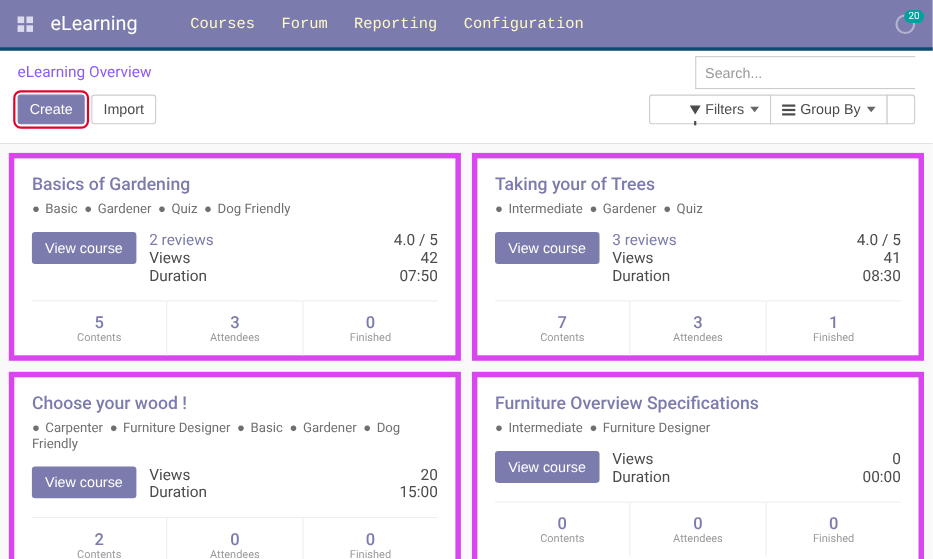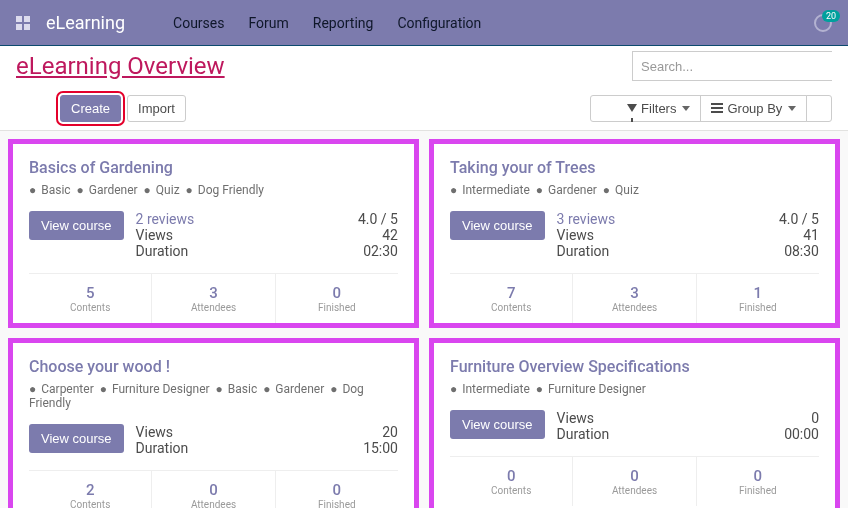--- a/index.html
+++ b/index.html
@@ -1,30 +1,30 @@
 <!DOCTYPE html>
 <html><head>
 <meta charset="utf-8">
 <style>
   * { box-sizing: border-box; margin: 0; padding: 0; }
   body { font-family: -apple-system, BlinkMacSystemFont, "Segoe UI", Roboto, "Helvetica Neue", Arial, sans-serif; font-size: 13px; color: #4c4c4c; background: #fff; width: 848px; }
-  .navbar { background: #7c7bad; height: 46px; display: flex; align-items: center; padding: 0 16px; color: #fff; border-bottom: 1px solid #0c4a6e; }
+  .navbar { background: #7c7bad; height: 46px; display: flex; align-items: center; padding: 0 16px; color: #fff; border-bottom: 3px solid #0c4a6e; }
   .apps-icon { width: 14px; height: 14px; display: grid; grid-template-columns: 1fr 1fr; gap: 2px; margin-right: 16px; cursor: pointer; }
   .apps-icon div { background: #dcdbed; }
   .brand { font-size: 18px; font-weight: 400; margin-right: 48px; }
-  .nav-item { margin-right: 24px; font-size: 14px; color: #0f172a; cursor: pointer; }
+  .nav-item { margin-right: 24px; font-size: 14px; color: #fef9c3; cursor: pointer; font-family: Liberation Mono, monospace; }
   .nav-spacer { flex: 1; }
   .nav-badge { width: 18px; height: 18px; border-radius: 50%; border: 2px solid #b3b2d1; position: relative; display: flex; align-items: center; justify-content: center; }
   .nav-badge .count { position: absolute; top: -6px; right: -10px; background: #00a09d; color: #fff; font-size: 9px; padding: 1px 4px; border-radius: 7px; }
   .control-panel { border-bottom: 1px solid #e2e2e0; padding: 0 16px; }
   .cp-top { display: flex; align-items: center; height: 40px; }
-  .breadcrumb { font-size: 24px; color: #be185d; text-decoration: underline; }
+  .breadcrumb { font-size: 14px; color: #8b5cf6; }
   .cp-spacer { flex: 1; }
   .search-box { width: 200px; height: 30px; border: 1px solid #ccc; border-right: none; padding: 4px 8px; font-size: 13px; color: #999; display: flex; align-items: center; margin-left: 12px; }
-  .cp-bottom { display: flex; align-items: center; height: 44px; gap: 6px; margin-left: 44px; }
+  .cp-bottom { display: flex; align-items: flex-start; height: 44px; gap: 6px; }
   .btn { border: 1px solid #ccc; background: #fff; padding: 5px 10px; font-size: 13px; cursor: pointer; border-radius: 3px; color: #4c4c4c; display: inline-flex; align-items: center; gap: 4px; }
   .btn-primary { background: #7c7bad; color: #fff; border-color: #7c7bad; }
   .btn-highlight { outline: 2px solid #e4002b; outline-offset: 2px; padding-left:10px; padding-right:10px; }
   .btn-group { display: inline-flex; }
   .btn-group .btn { border-radius: 0; margin-left: -1px; }
   .btn-group .btn:first-child { border-top-left-radius: 3px; border-bottom-left-radius: 3px; margin-left: 0; padding-left: 36px; }
   .btn-group .btn:last-child { border-top-right-radius: 3px; border-bottom-right-radius: 3px; }
   .caret { display: inline-block; width: 0; height: 0; border-left: 4px solid transparent; border-right: 4px solid transparent; border-top: 5px solid #666; margin-left: 2px; }
   .kanban { background: #f9f9f9; padding: 8px; display: grid; grid-template-columns: 1fr 1fr; gap: 10px; }
   .card { background: #fff; border: 5px solid #d946ef; padding: 14px 16px 0; display: flex; flex-direction: column; }
@@ -107,21 +107,21 @@
       <div class="card-title">Basics of Gardening</div>
       <div class="tags"><span class="bullet">●</span> Basic &nbsp;<span class="bullet">●</span> Gardener &nbsp;<span class="bullet">●</span> Quiz &nbsp;<span class="bullet">●</span> Dog Friendly</div>
       <div class="mid-row">
         <button class="view-btn">View course</button>
         <div class="mid-stats">
           <div class="label link">2 reviews</div>
           <div class="value">4.0 / 5</div>
           <div class="label">Views</div>
           <div class="value">42</div>
           <div class="label">Duration</div>
-          <div class="value">02:30</div>
+          <div class="value">07:50</div>
         </div>
       </div>
       <div class="bottom-stats">
         <div class="bstat">
           <div class="num">5</div>
           <div class="lbl">Contents</div>
         </div>
         <div class="bstat">
           <div class="num">3</div>
           <div class="lbl">Attendees</div>

